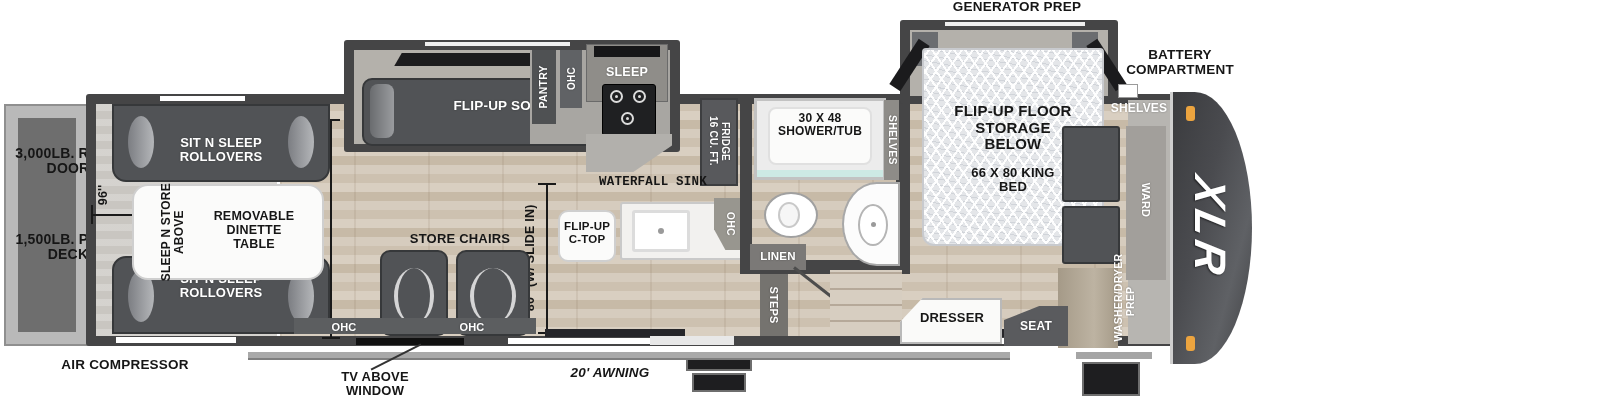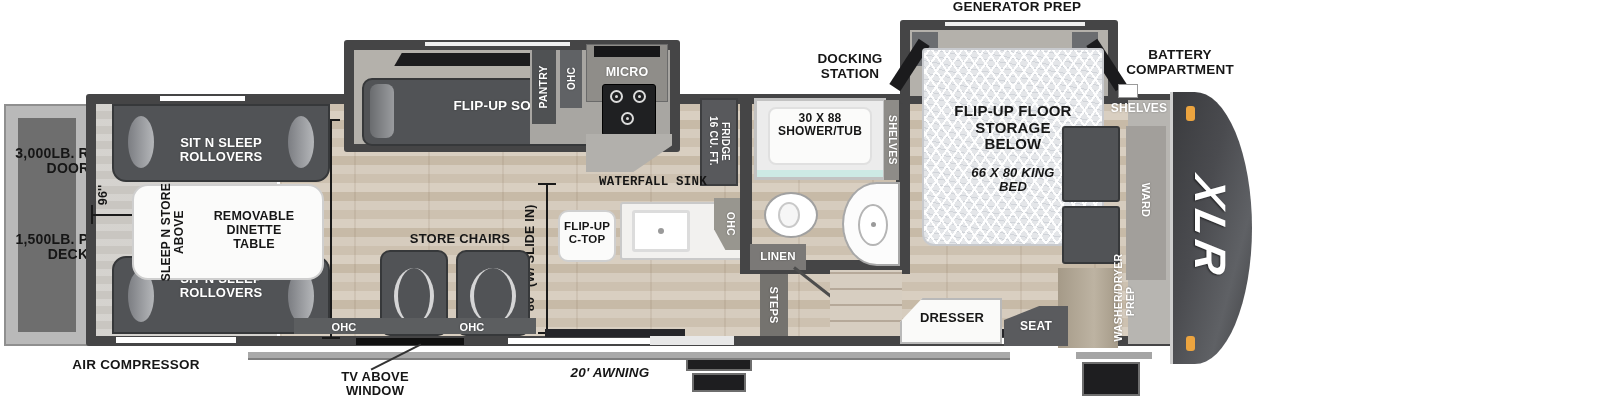--- a/index.html
+++ b/index.html
@@ -57,21 +57,21 @@
   <div class="abs" style="left:608px;top:84px;width:24px;height:54px;background:linear-gradient(270deg,#6a6c6f,#9a9c9f);border-radius:8px;"></div>
   <div class="lbl wlbl" style="left:446px;top:99px;width:110px;font-size:13.5px;">FLIP-UP SOFA</div>
 
   <div class="abs" style="left:530px;top:50px;width:140px;height:94px;background:#a8a6a2;"></div>
   <div class="abs" style="left:532px;top:50px;width:24px;height:74px;background:#4f5153;"></div>
   <div class="lbl wlbl rot-ccw" style="left:509px;top:81px;width:70px;font-size:10.5px;">PANTRY</div>
   <div class="abs" style="left:560px;top:50px;width:22px;height:58px;background:#606265;"></div>
   <div class="lbl wlbl rot-ccw" style="left:549px;top:73px;width:44px;font-size:10px;">OHC</div>
   <div class="abs" style="left:586px;top:44px;width:82px;height:58px;background:#8f8d89;border:1px solid #6a6a6a;box-sizing:border-box;"></div>
   <div class="abs" style="left:594px;top:46px;width:66px;height:11px;background:#161618;"></div>
-  <div class="lbl wlbl" style="left:592px;top:66px;width:70px;font-size:12.5px;white-space:nowrap;">MICRO</div>
+  <div class="lbl wlbl" style="left:592px;top:66px;width:70px;font-size:12.5px;white-space:nowrap;">SLEEP</div>
   <div class="abs" style="left:602px;top:84px;width:52px;height:50px;background:#1f2022;border-radius:3px;border:1px solid #000;"></div>
   <div class="burner" style="left:610px;top:90px;"></div>
   <div class="burner" style="left:633px;top:90px;"></div>
   <div class="burner" style="left:621px;top:112px;"></div>
   <div class="abs" style="left:586px;top:134px;width:86px;height:38px;background:#b2b0ac;clip-path:polygon(0 0,100% 0,100% 30%,55% 100%,0 100%);"></div>
   <div class="abs" style="left:700px;top:98px;width:38px;height:88px;background:#58595c;border:2px solid #3d3e40;box-sizing:border-box;"></div>
   <div class="lbl wlbl vfridge" style="left:701px;top:99px;width:36px;height:84px;font-size:10px;line-height:1.15;">16 CU. FT. FRIDGE</div>
 
   <div class="abs" style="left:620px;top:202px;width:124px;height:58px;background:#f2f1ef;border:2px solid #c9c9c9;box-sizing:border-box;border-radius:3px;"></div>
   <div class="abs" style="left:632px;top:210px;width:58px;height:42px;background:#ffffff;border:3px solid #dcdcdc;box-sizing:border-box;border-radius:3px;"></div>
@@ -127,29 +127,29 @@
   <div class="abs" style="left:946px;top:338px;width:110px;height:6px;background:#ffffff;"></div>
   <div class="abs" style="left:650px;top:336px;width:84px;height:9px;background:#e8e8e8;"></div>
 
   <div class="abs" style="left:686px;top:352px;width:66px;height:19px;background:#1e1e20;border:2px solid #6e6e6e;box-sizing:border-box;"></div>
   <div class="abs" style="left:692px;top:373px;width:54px;height:19px;background:#1e1e20;border:2px solid #6e6e6e;box-sizing:border-box;"></div>
   <div class="abs" style="left:248px;top:352px;width:762px;height:6px;background:#a9a9a9;border-bottom:2px solid #7e7e7e;"></div>
   <div class="lbl" style="left:540px;top:366px;width:140px;font-size:13.5px;white-space:nowrap;font-style:italic;">20' AWNING</div>
 
   <div class="abs" style="left:368px;top:356px;width:56px;height:2px;background:#333;transform:rotate(-27deg);"></div>
   <div class="lbl" style="left:312px;top:370px;width:126px;font-size:13px;">TV ABOVE WINDOW</div>
-  <div class="lbl" style="left:66px;top:358px;width:140px;font-size:13.5px;">AIR COMPRESSOR</div>
+  <div class="lbl" style="left:55px;top:358px;width:140px;font-size:13.5px;">AIR COMPRESSOR</div>
 
   <div class="abs wall" style="left:740px;top:98px;width:12px;height:172px;border-radius:0;"></div>
   <div class="abs wall" style="left:740px;top:260px;width:170px;height:14px;border-radius:0;"></div>
   <div class="abs wall" style="left:896px;top:98px;width:14px;height:176px;border-radius:0;"></div>
   <div class="abs" style="left:754px;top:98px;width:132px;height:82px;background:#ececec;border:3px solid #c2c2c2;box-sizing:border-box;"></div>
   <div class="abs" style="left:757px;top:170px;width:126px;height:7px;background:#cde9e4;"></div>
   <div class="abs whitebox" style="left:768px;top:107px;width:104px;height:58px;border-radius:8px;border-color:#e0e0e0;"></div>
-  <div class="lbl" style="left:778px;top:112px;width:84px;font-size:12px;">30 X 88 SHOWER/TUB</div>
+  <div class="lbl" style="left:778px;top:112px;width:84px;font-size:12px;">30 X 48 SHOWER/TUB</div>
   <div class="abs" style="left:764px;top:192px;width:54px;height:46px;background:#ffffff;border:2px solid #a0a0a0;box-sizing:border-box;border-radius:50%;"></div>
   <div class="abs" style="left:778px;top:202px;width:22px;height:26px;background:#f6f6f6;border:2px solid #c9c9c9;box-sizing:border-box;border-radius:50%;"></div>
   <div class="abs" style="left:842px;top:182px;width:58px;height:84px;background:#fcfcfc;border:2px solid #a8a8a8;box-sizing:border-box;border-radius:60% 0 0 60% / 50% 0 0 50%;"></div>
   <div class="abs" style="left:858px;top:204px;width:30px;height:42px;background:#ffffff;border:2px solid #b5b5b5;box-sizing:border-box;border-radius:50%;"></div>
   <div class="abs" style="left:871px;top:222px;width:5px;height:5px;background:#9a9a9a;border-radius:50%;"></div>
   <div class="abs" style="left:884px;top:100px;width:15px;height:80px;background:#8e8c88;"></div>
   <div class="lbl wlbl rot-cw" style="left:856px;top:134px;width:72px;font-size:10.5px;">SHELVES</div>
   <div class="abs" style="left:750px;top:244px;width:56px;height:26px;background:#7b7977;"></div>
   <div class="lbl wlbl" style="left:750px;top:250px;width:56px;font-size:11.5px;">LINEN</div>
   <div class="abs" style="left:760px;top:274px;width:28px;height:62px;background:#75736f;"></div>
@@ -160,21 +160,21 @@
   <div class="abs wall" style="left:900px;top:20px;width:218px;height:84px;"></div>
   <div class="abs slidefloor" style="left:910px;top:30px;width:198px;height:66px;"></div>
   <div class="abs" style="left:945px;top:22px;width:140px;height:4px;background:#efefef;"></div>
   <div class="abs" style="left:912px;top:32px;width:26px;height:34px;background:#6b6d70;"></div>
   <div class="abs" style="left:1072px;top:32px;width:26px;height:34px;background:#6b6d70;"></div>
   <div class="abs" style="left:903px;top:38px;width:13px;height:54px;background:#1b1b1d;transform:rotate(33deg);"></div>
   <div class="abs" style="left:1100px;top:38px;width:13px;height:54px;background:#1b1b1d;transform:rotate(-33deg);"></div>
 
   <div class="abs bedtex" style="left:922px;top:48px;width:182px;height:198px;border:2px solid #c8cace;box-sizing:border-box;border-radius:4px 4px 12px 12px;"></div>
   <div class="lbl" style="left:948px;top:103px;width:130px;font-size:15px;">FLIP-UP FLOOR STORAGE BELOW</div>
-  <div class="lbl" style="left:958px;top:166px;width:110px;font-size:13px;font-style:italic;">66 X 80 KING BED</div>
+  <div class="lbl" style="left:958px;top:166px;width:110px;font-size:13px;">66 X 80 KING BED</div>
 
   <div class="abs darkfurn" style="left:1062px;top:126px;width:58px;height:76px;border-radius:3px;"></div>
   <div class="abs darkfurn" style="left:1062px;top:206px;width:58px;height:58px;border-radius:3px;"></div>
   <div class="abs" style="left:1126px;top:126px;width:40px;height:154px;background:#a29f9b;"></div>
   <div class="lbl wlbl rot-cw" style="left:1116px;top:194px;width:60px;font-size:11px;">WARD</div>
   <div class="abs" style="left:1058px;top:268px;width:60px;height:80px;background:linear-gradient(90deg,#a59a88,#bdb3a2 60%,#a59a88);"></div>
   <div class="lbl wlbl rot-ccw" style="left:1085px;top:290px;width:80px;font-size:10.5px;">WASHER/DRYER PREP</div>
   <div class="abs" style="left:900px;top:298px;width:102px;height:46px;background:#fafaf9;border:2px solid #b9b9b9;box-sizing:border-box;clip-path:polygon(22% 0,100% 0,100% 100%,0 100%,0 52%);"></div>
   <div class="lbl" style="left:912px;top:311px;width:80px;font-size:13px;">DRESSER</div>
   <div class="abs" style="left:1004px;top:306px;width:64px;height:40px;background:#5a5b5e;clip-path:polygon(0 35%,55% 0,100% 0,100% 100%,0 100%);"></div>
@@ -187,16 +187,15 @@
               border-radius:0 58px 58px 0 / 0 138px 138px 0;"></div>
   <div class="lbl wlbl" style="left:1140px;top:203px;width:140px;font-size:44px;font-style:italic;font-weight:900;letter-spacing:4px;
               transform:rotate(90deg) skewX(-12deg);text-shadow:1px 1px 2px rgba(0,0,0,.6);">XLR</div>
   <div class="abs" style="left:1186px;top:106px;width:9px;height:15px;background:#eca43f;border-radius:3px;"></div>
   <div class="abs" style="left:1186px;top:336px;width:9px;height:15px;background:#eca43f;border-radius:3px;"></div>
 
   <div class="abs" style="left:1076px;top:352px;width:76px;height:7px;background:#a5a5a5;"></div>
   <div class="abs" style="left:1082px;top:362px;width:58px;height:34px;background:#1e1e20;border:2px solid #6e6e6e;box-sizing:border-box;"></div>
 
   <div class="lbl" style="left:952px;top:0px;width:130px;font-size:13.5px;">GENERATOR PREP</div>
-  <div class="lbl" style="left:798px;top:52px;width:104px;font-size:13.5px;">DOCKING STATION</div>
   <div class="lbl" style="left:1098px;top:48px;width:164px;font-size:13.5px;">BATTERY COMPARTMENT</div>
 
 </div>
 
 </body></html>

